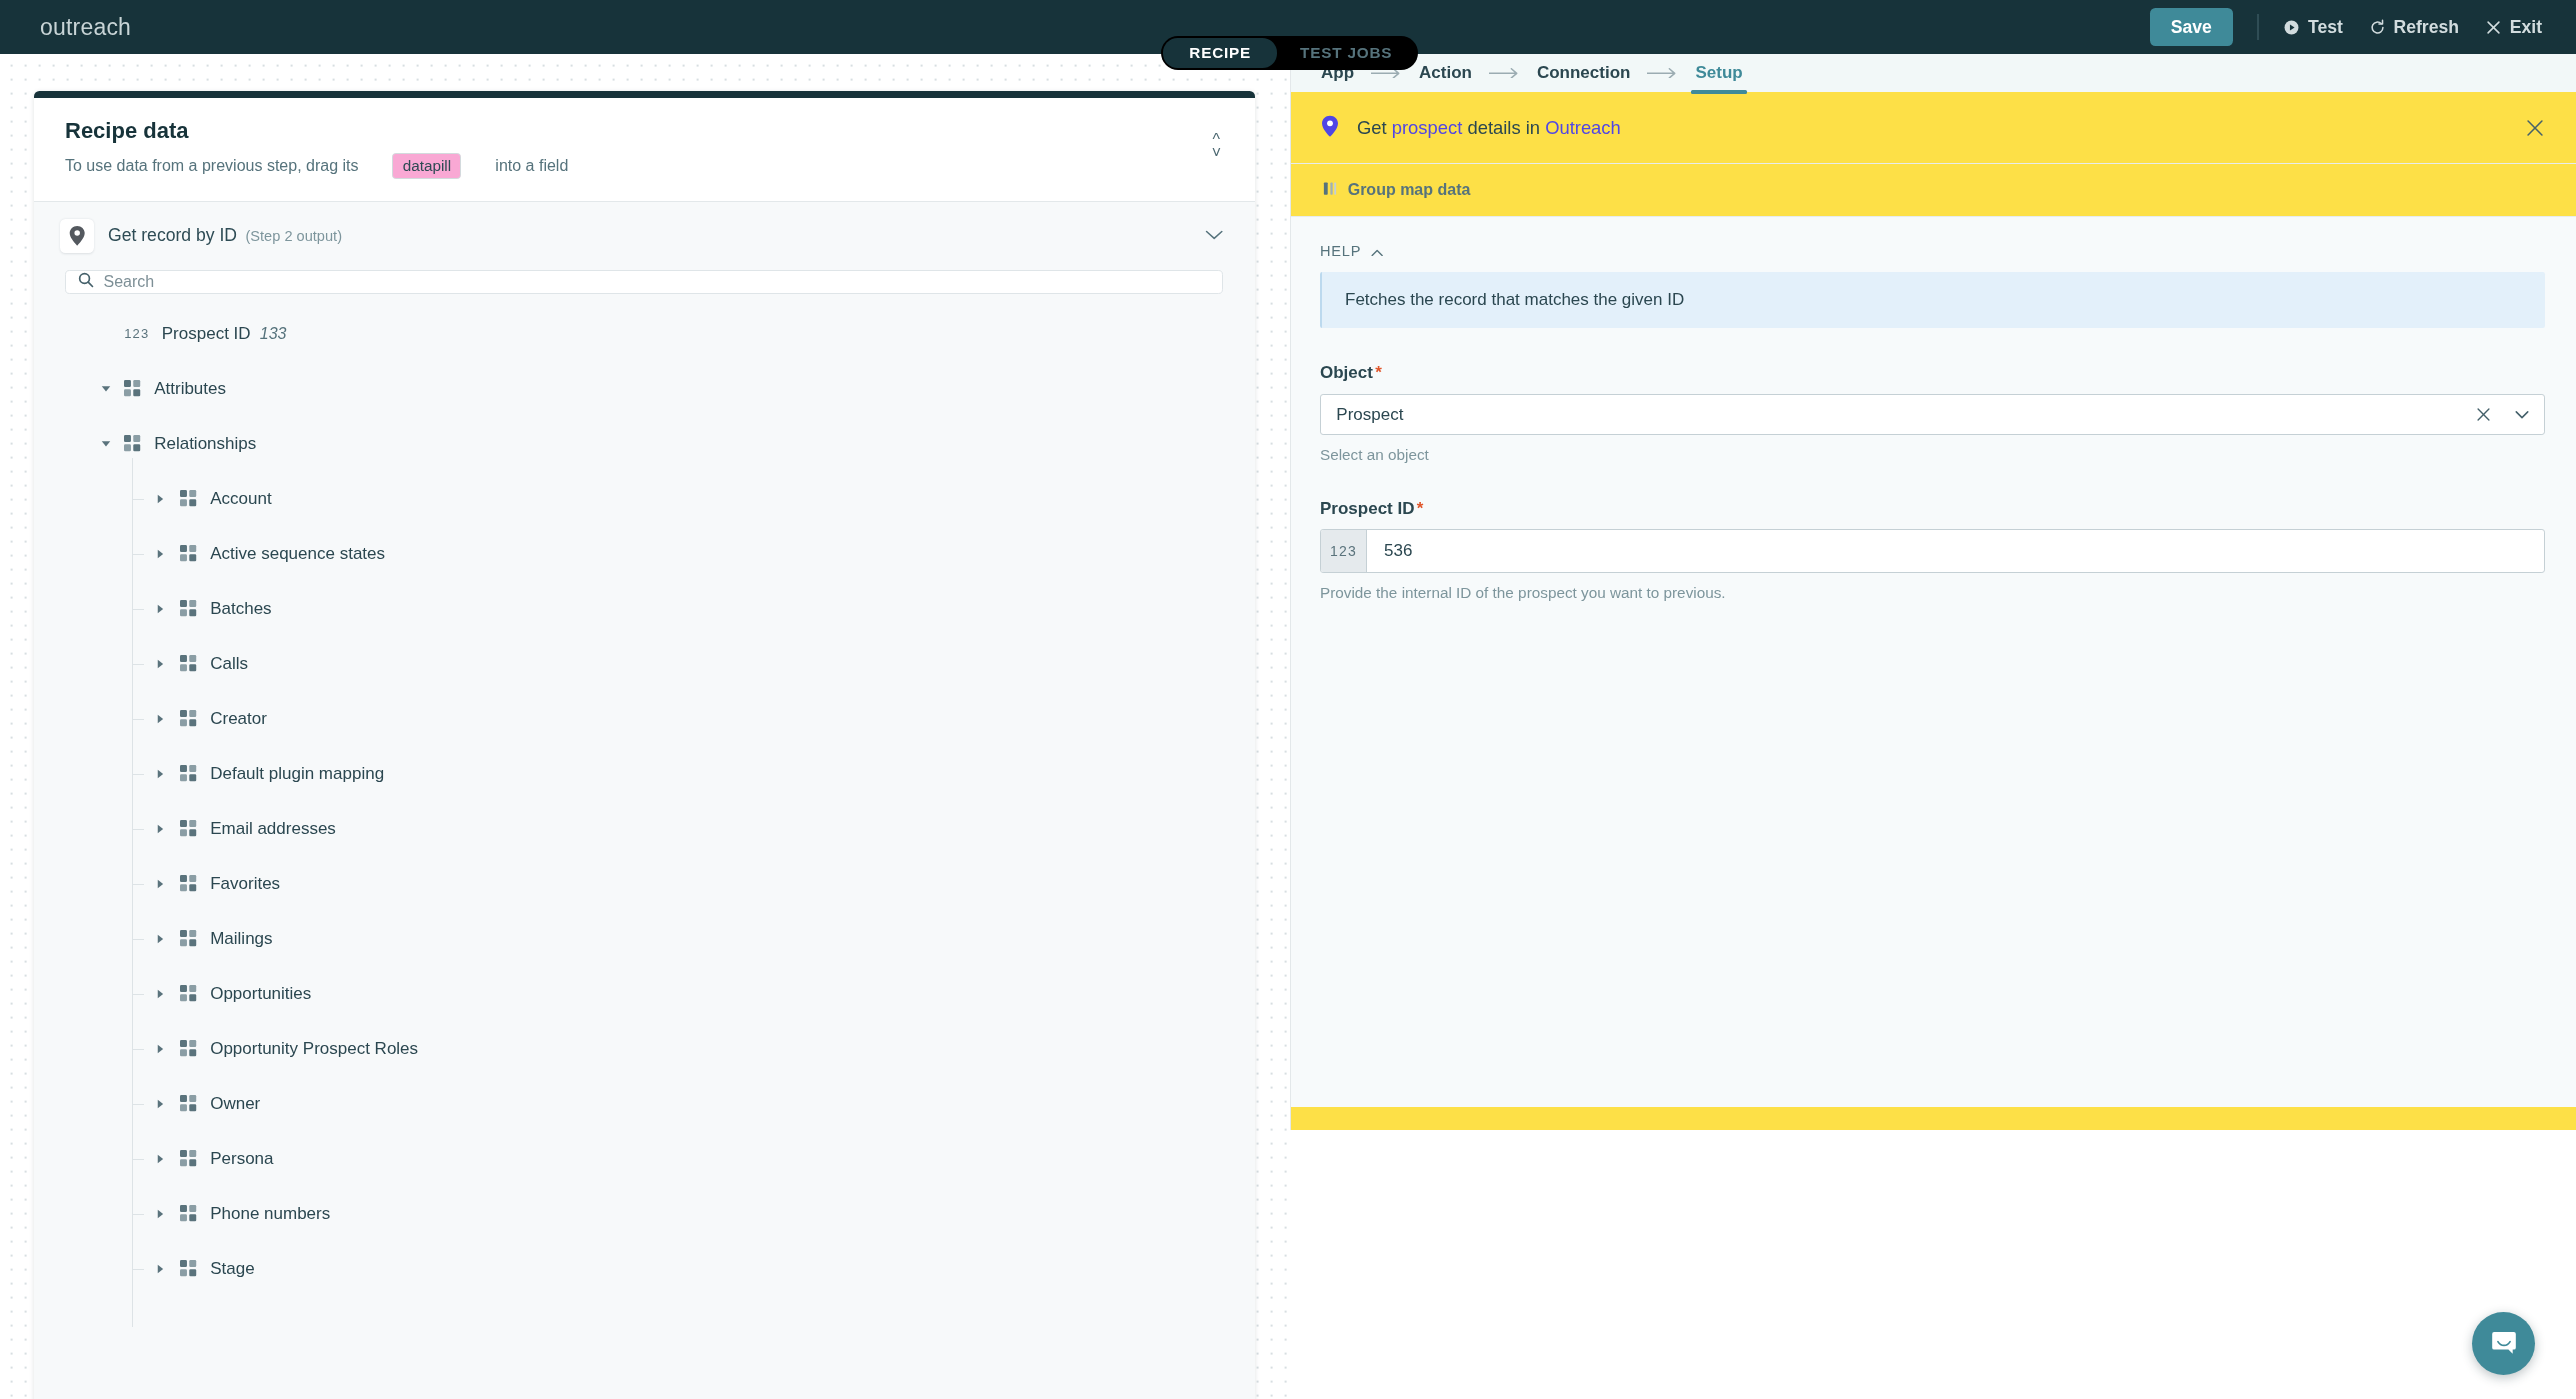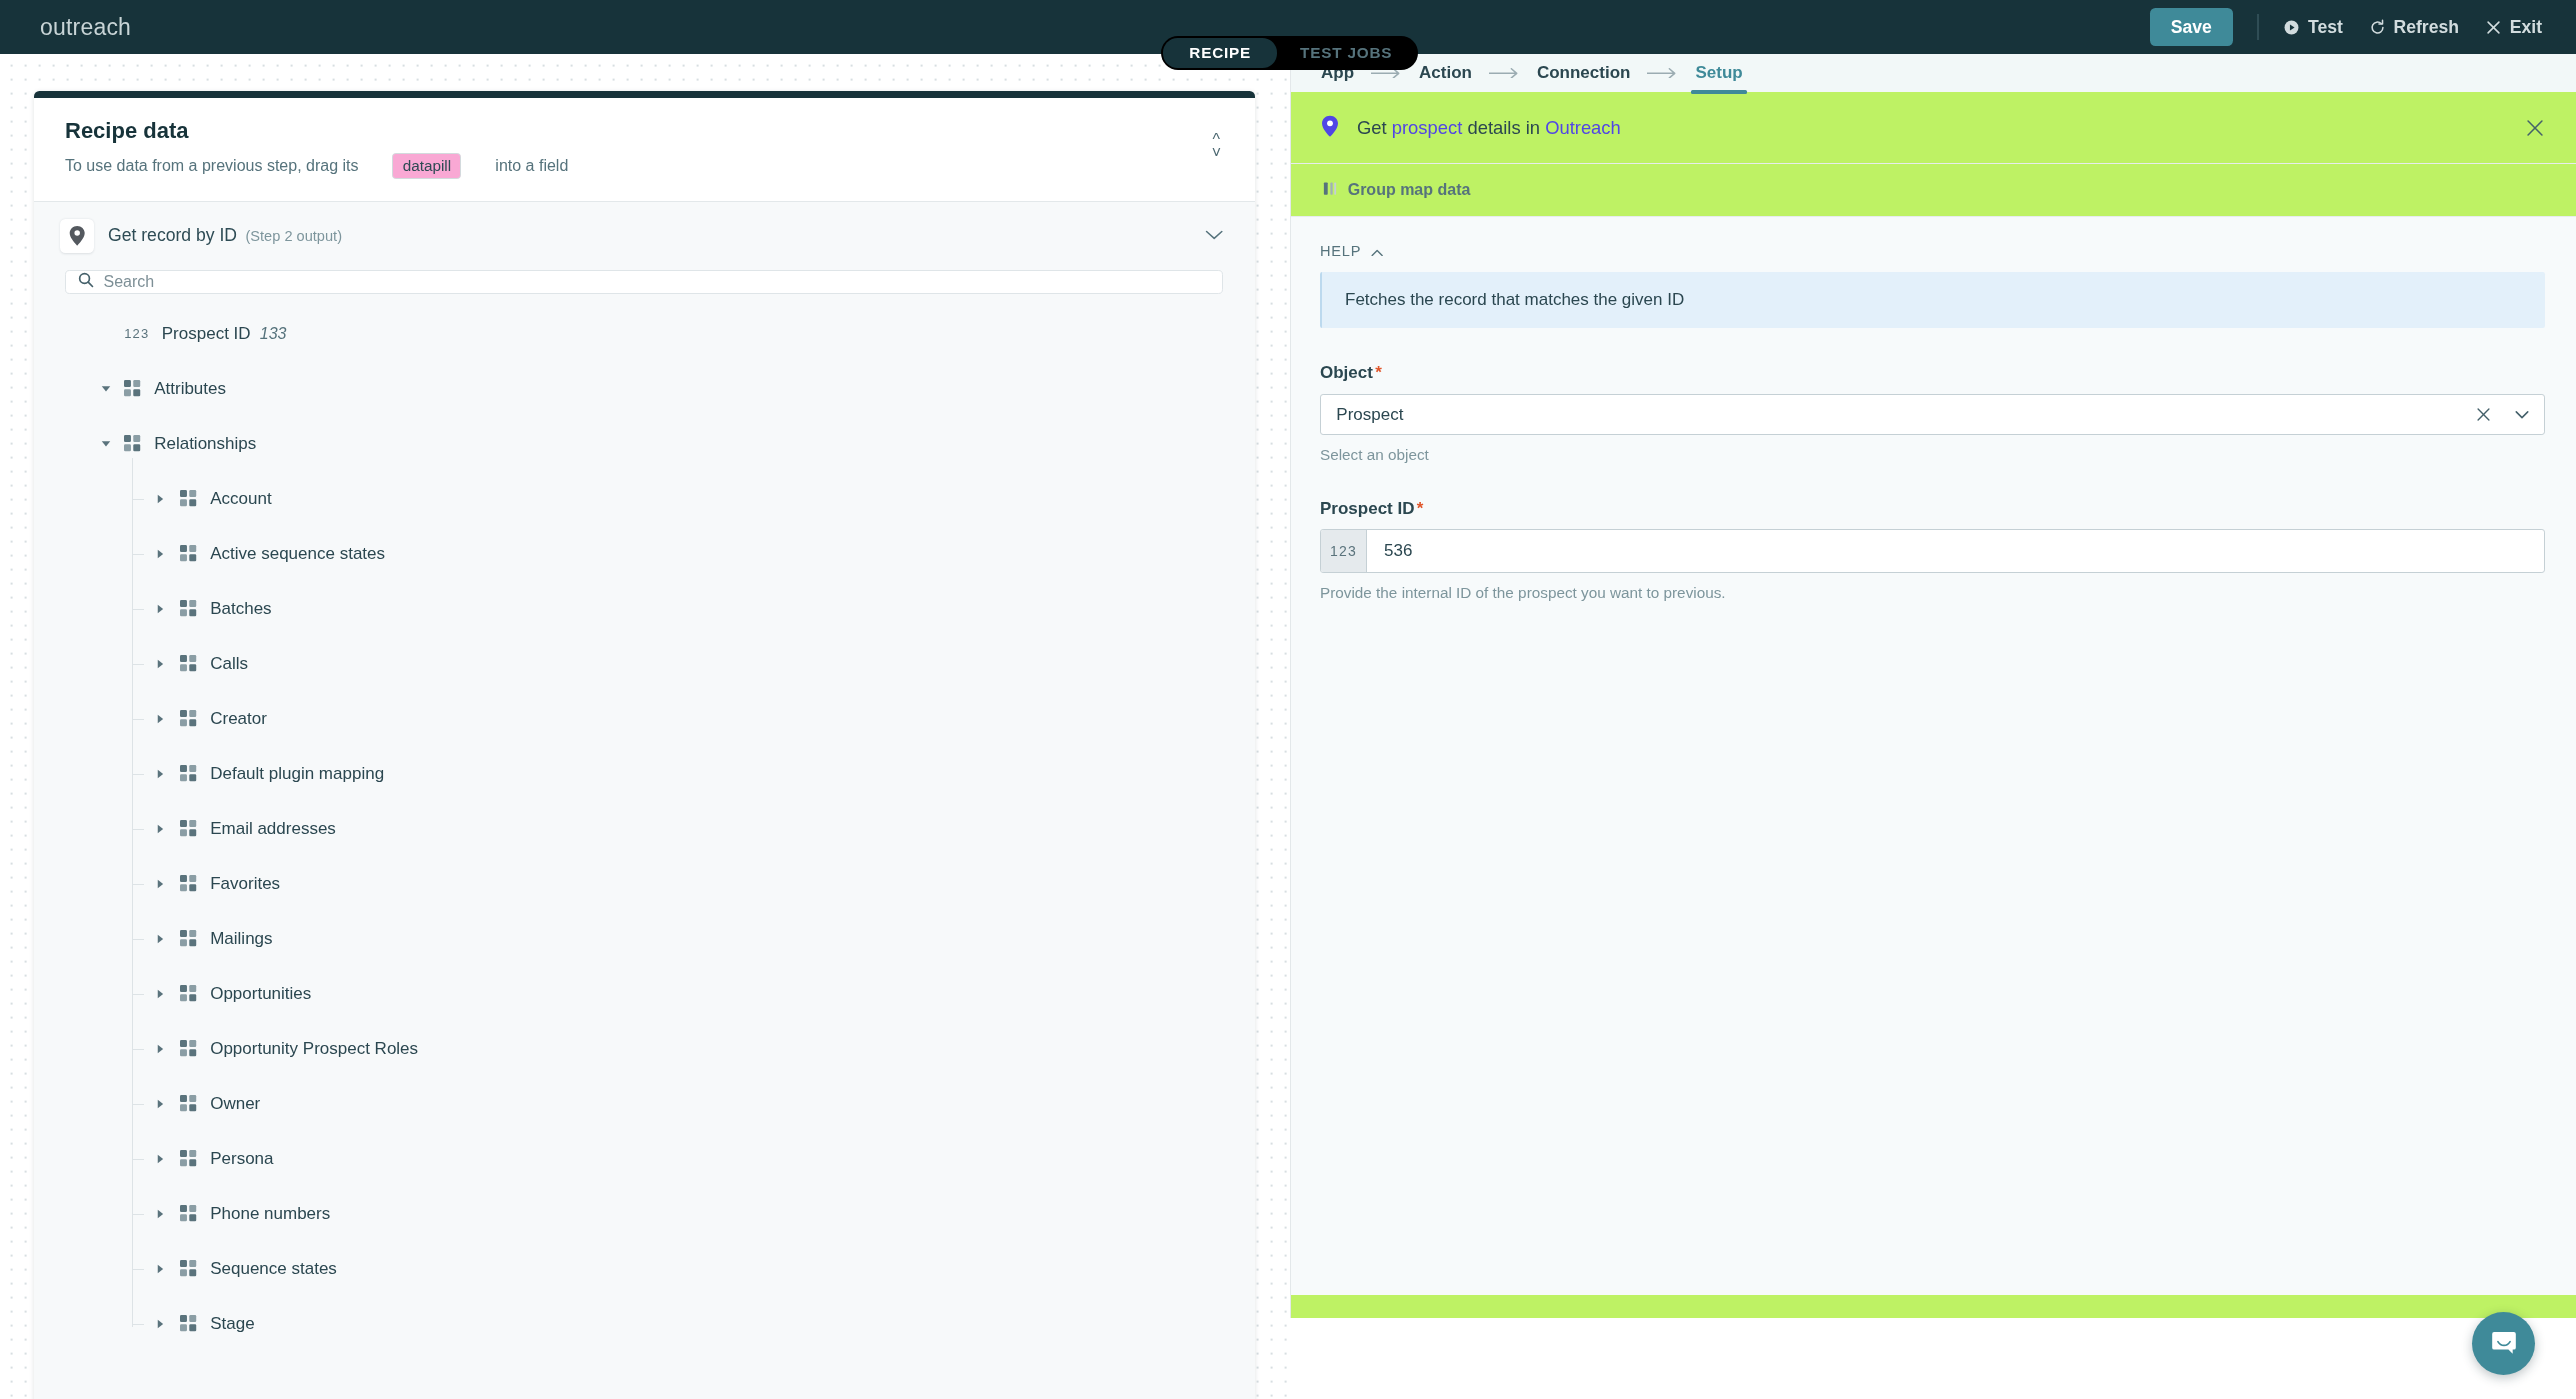--- a/index.html
+++ b/index.html
@@ -161,21 +161,21 @@
   #guide {
     position: absolute; left: 98px; top: 0; width: 0.8px;
     background: #dde3e6;
   }
   .t-row.lvl1::before {
     content: ""; position: absolute; left: 98px; top: 50%;
     width: 12.3px; height: 0.8px; background: #dde3e6;
   }
 
   
-  #right { position: absolute; left: 1290px; top: 54px; width: 1286px; height: 1264px; background: #bef264; border-left: 0.8px solid #e3e8ea; }
+  #right { position: absolute; left: 1290px; top: 54px; width: 1286px; height: 1076px; background: #fde047; border-left: 0.8px solid #e3e8ea; }
   #crumbs {
     height: 38px; background: #f2f8f8;
     display: flex; align-items: center; padding-left: 30px;
     position: relative;
   }
   .crumb { font-size: 17px; font-weight: bold; color: #2b4750; cursor: pointer; }
   .crumb.active { color: #3f8a99; position: relative; }
   .crumb.active::after {
     content: ""; position: absolute; left: -4.6px; right: -4.6px; bottom: -10.7px;
     height: 3.8px; background: #3f8a99; border-radius: 1.5px;
@@ -596,36 +596,20 @@
           </span>
           <span>
             <svg class="grid-ico" width="17" height="17" viewBox="0 0 22 22">
               <rect x="0" y="0" width="9" height="9" rx="1.6" fill="#5a737c"></rect>
               <rect x="12" y="0" width="9" height="9" rx="1.6" fill="#8b9ea5"></rect>
               <rect x="0" y="12" width="9" height="9" rx="1.6" fill="#8b9ea5"></rect>
               <rect x="12" y="12" width="9" height="9" rx="1.6" fill="#5a737c"></rect>
             </svg>
           </span>
           <span class="t-label">Phone numbers</span>
-        </div>
-        <div class="t-row lvl1">
-          <span class="caret">
-            <svg width="7.7" height="10" viewBox="0 0 10 13">
-              <path d="M1 1l7 5.5L1 12z" fill="#5a737c"></path>
-            </svg>
-          </span>
-          <span>
-            <svg class="grid-ico" width="17" height="17" viewBox="0 0 22 22">
-              <rect x="0" y="0" width="9" height="9" rx="1.6" fill="#5a737c"></rect>
-              <rect x="12" y="0" width="9" height="9" rx="1.6" fill="#8b9ea5"></rect>
-              <rect x="0" y="12" width="9" height="9" rx="1.6" fill="#8b9ea5"></rect>
-              <rect x="12" y="12" width="9" height="9" rx="1.6" fill="#5a737c"></rect>
-            </svg>
-          </span>
-          <span class="t-label">Sequence states</span>
         </div>
         <div class="t-row lvl1">
           <span class="caret">
             <svg width="7.7" height="10" viewBox="0 0 10 13">
               <path d="M1 1l7 5.5L1 12z" fill="#5a737c"></path>
             </svg>
           </span>
           <span>
             <svg class="grid-ico" width="17" height="17" viewBox="0 0 22 22">
               <rect x="0" y="0" width="9" height="9" rx="1.6" fill="#5a737c"></rect>

